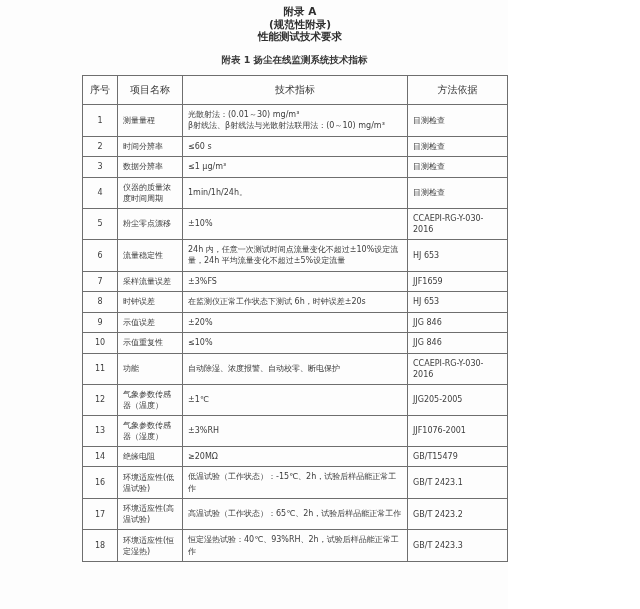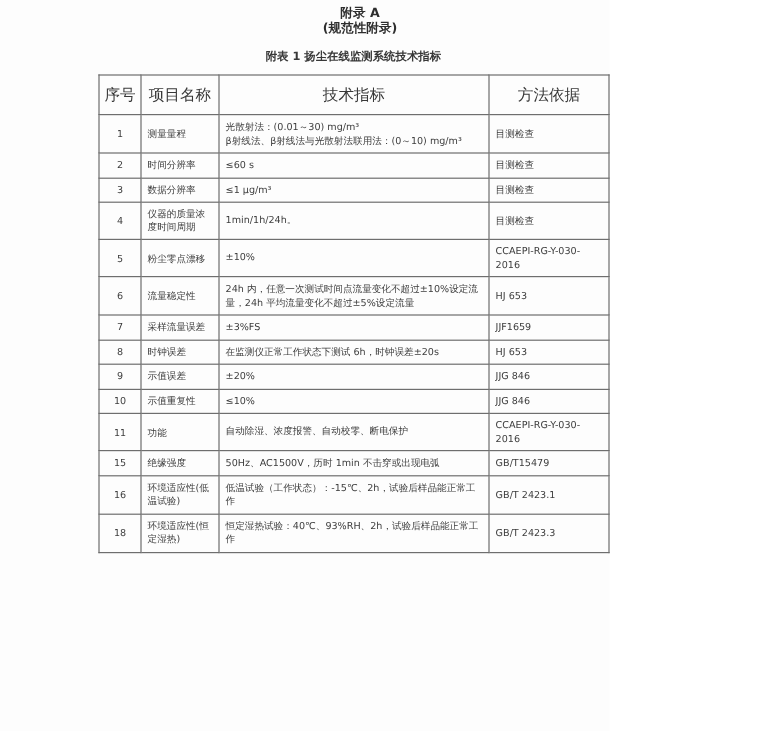--- a/index.html
+++ b/index.html
@@ -58,21 +58,21 @@
     color: #3c3c3c;
   }
   .spec-table th, .spec-table td {
     border: 1px solid #6e6e6e;
     vertical-align: middle;
     box-sizing: border-box;
     overflow: hidden;
   }
   .spec-table th {
     font-weight: normal;
-    font-size: 13px;
+    font-size: 10px;
     padding: 7px 3px;
     text-align: center;
     color: #383838;
   }
   .spec-table td {
     padding: 4px 5px;
     line-height: 11px;
   }
   .col-no     { width: 35px; }
   .col-name   { width: 65px; }
@@ -85,20 +85,21 @@
   .spec-line { line-height: 11.5px; }
 </style>
 </head>
 <body>
 
 <div class="page">
 
   <div class="title-block">
     <div>附录 A</div>
     <div>(规范性附录)</div>
+    <div>性能测试技术要求</div>
   </div>
 
 
   <div class="caption">附表 1 扬尘在线监测系统技术指标</div>
 
   <table class="spec-table">
     <colgroup>
       <col class="col-no">
       <col class="col-name">
       <col class="col-spec">
@@ -206,41 +207,65 @@
 
   <tr>
     <td class="c-no">11</td>
     <td class="c-name">功能</td>
     <td class="c-spec">
             <div class="spec-line">自动除湿、浓度报警、自动校零、断电保护</div>
           </td>
     <td class="c-method">CCAEPI-RG-Y-030-2016</td>
   </tr>
 
-
-
-
-  <tr>
-    <td class="c-no">15</td>
-    <td class="c-name">绝缘强度</td>
-    <td class="c-spec">
-            <div class="spec-line">50Hz、AC1500V，历时 1min 不击穿或出现电弧</div>
+  <tr>
+    <td class="c-no">12</td>
+    <td class="c-name">气象参数传感器（温度）</td>
+    <td class="c-spec">
+            <div class="spec-line">±1℃</div>
+          </td>
+    <td class="c-method">JJG205-2005</td>
+  </tr>
+
+  <tr>
+    <td class="c-no">13</td>
+    <td class="c-name">气象参数传感器（湿度）</td>
+    <td class="c-spec">
+            <div class="spec-line">±3%RH</div>
+          </td>
+    <td class="c-method">JJF1076-2001</td>
+  </tr>
+
+  <tr>
+    <td class="c-no">14</td>
+    <td class="c-name">绝缘电阻</td>
+    <td class="c-spec">
+            <div class="spec-line">≥20MΩ</div>
           </td>
     <td class="c-method">GB/T15479</td>
   </tr>
+
 
   <tr>
     <td class="c-no">16</td>
     <td class="c-name">环境适应性(低温试验)</td>
     <td class="c-spec">
             <div class="spec-line">低温试验（工作状态）：-15℃、2h，试验后样品能正常工作</div>
           </td>
     <td class="c-method">GB/T 2423.1</td>
   </tr>
 
+  <tr>
+    <td class="c-no">17</td>
+    <td class="c-name">环境适应性(高温试验)</td>
+    <td class="c-spec">
+            <div class="spec-line">高温试验（工作状态）：65℃、2h，试验后样品能正常工作</div>
+          </td>
+    <td class="c-method">GB/T 2423.2</td>
+  </tr>
 
   <tr>
     <td class="c-no">18</td>
     <td class="c-name">环境适应性(恒定湿热)</td>
     <td class="c-spec">
             <div class="spec-line">恒定湿热试验：40℃、93%RH、2h，试验后样品能正常工作</div>
           </td>
     <td class="c-method">GB/T 2423.3</td>
   </tr>
 </tbody>

